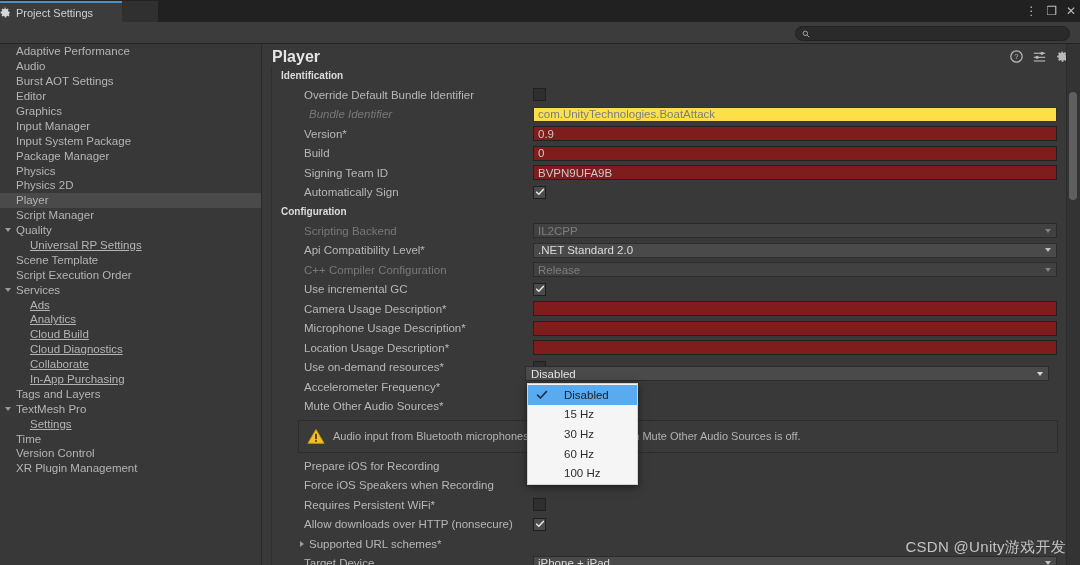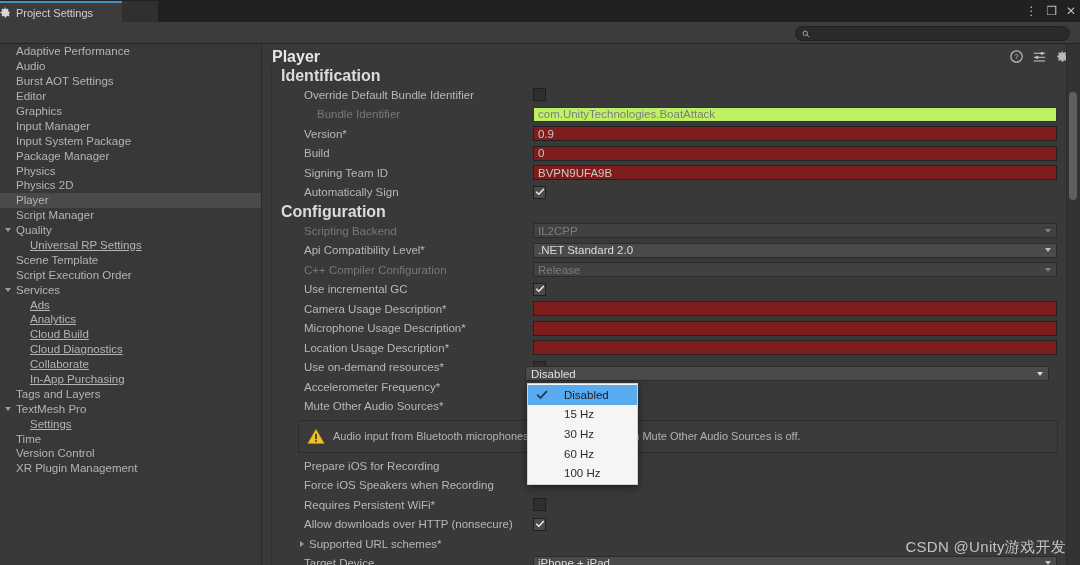--- a/index.html
+++ b/index.html
@@ -113,51 +113,51 @@
     position: absolute; left: 8px; top: 22px;
     width: 794px; bottom: 0;
   }
   .ins-border {
     position: absolute; left: 0; top: 0; width: 100%; height: 100%;
     border-left: 1px solid #303030;
     pointer-events: none;
   }
 
   .group-title {
-    color: #dcdcdc; font-size: 16px; font-weight: bold;
+    color: #dcdcdc; font-size: 10px; font-weight: bold;
     padding-left: 10px; height: 19px; line-height: 19px;
   }
 
   .row {
     position: relative; height: 19.5px;
     display: flex; align-items: center;
   }
   .row .lbl {
     position: absolute; left: 33px;
     color: #b7b7b7; font-size: 11.5px; white-space: nowrap;
   }
   .row .lbl.dim { color: #787878; }
-  .row .lbl.sub { left: 46px; color: #787878; }
+  .row .lbl.sub { left: 38px; color: #787878; font-style: italic; }
   .row .lbl.arrowed { left: 38px; }
   .row .foldtri {
     position: absolute; left: 29px; top: 50%; transform: translateY(-50%);
     width: 0; height: 0;
     border-left: 4px solid #9a9a9a;
     border-top: 3px solid transparent;
     border-bottom: 3px solid transparent;
   }
 
   .fld {
     position: absolute; left: 262px; width: 524px; height: 15px;
     background: #7f1d1d; border: 1px solid #212121;
     color: #c8c8c8; font-size: 11.5px;
     display: flex; align-items: center; padding-left: 4px;
     white-space: nowrap; overflow: hidden;
   }
-  .fld.readonly { background: #bef264; border-color: #333; color: #7d7d7d; }
+  .fld.readonly { background: #fde047; border-color: #333; color: #7d7d7d; }
   .fld.popup { background: #4a4a4a; border-color: #2c2c2c; color: #dcdcdc; }
   .fld.popup.dim { background: #414141; color: #7d7d7d; }
   .fld .caret {
     position: absolute; right: 5px;
     width: 0; height: 0;
     border-left: 3.5px solid transparent;
     border-right: 3.5px solid transparent;
     border-top: 4px solid #c0c0c0;
   }
   .fld.popup.dim .caret { border-top-color: #828282; }

